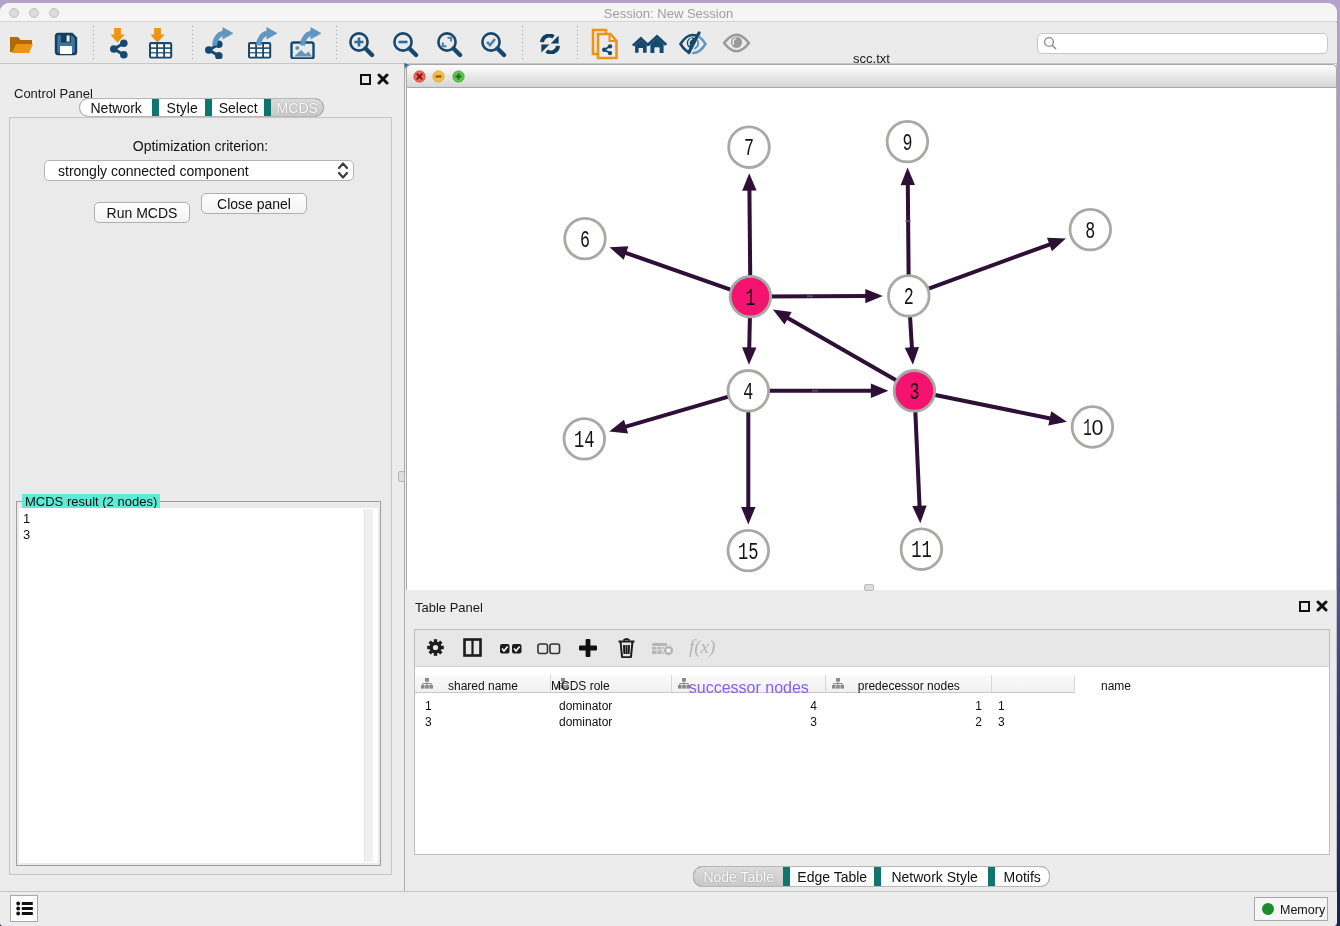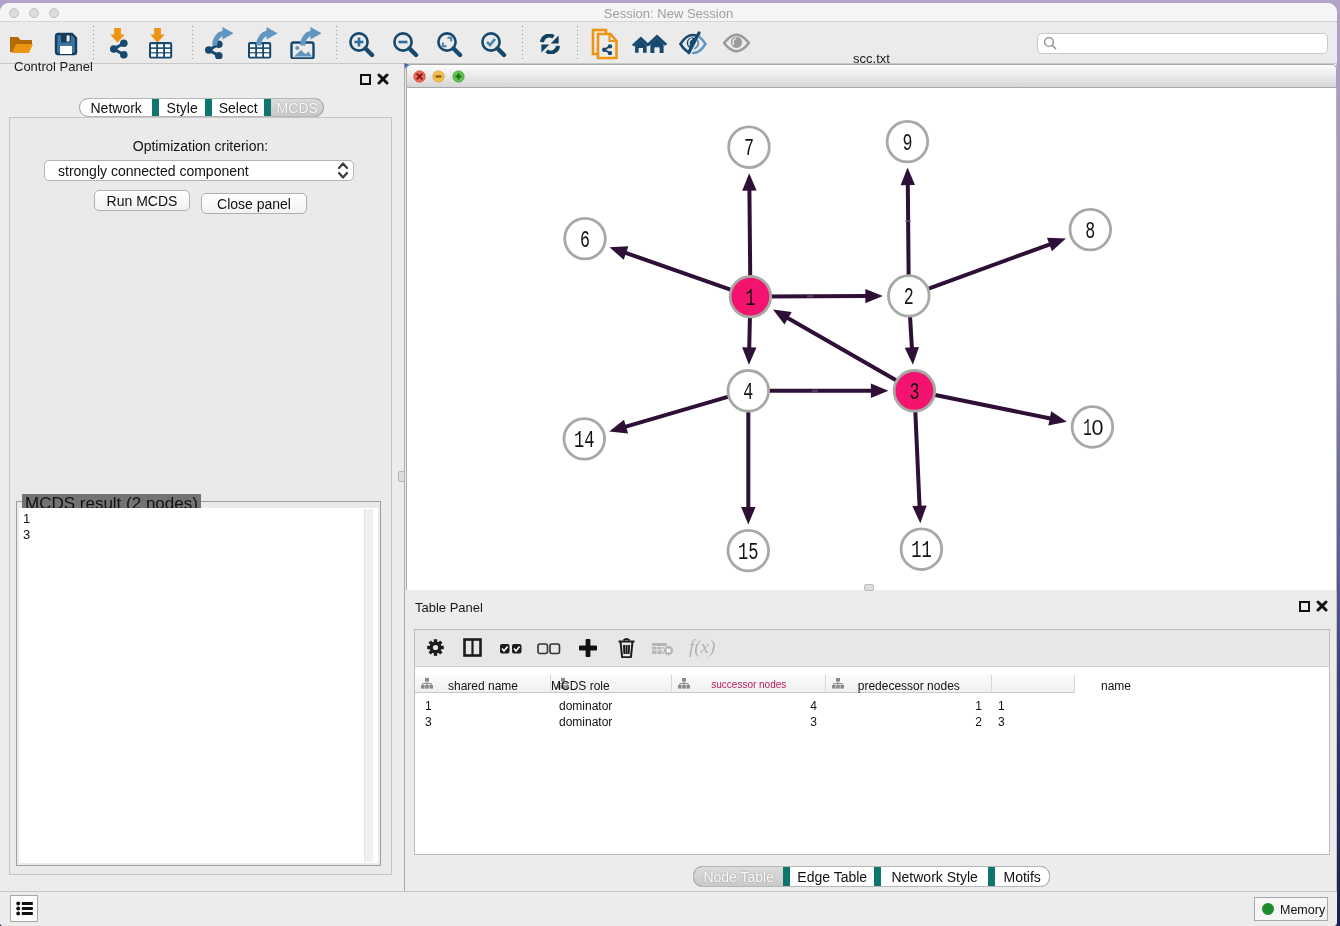--- a/index.html
+++ b/index.html
@@ -201,21 +201,21 @@
 <svg class="icon" style="left:723px;top:33px" width="27" height="20" viewBox="0 0 27 20">
     <path d="M1,10 Q7.5,1.8 13.5,1.8 Q19.5,1.8 26,10 Q19.5,18.2 13.5,18.2 Q7.5,18.2 1,10 Z" fill="none" stroke="#9a9a9a" stroke-width="2.6"></path>
     <circle cx="13.5" cy="9.3" r="5.6" fill="#9a9a9a"></circle>
     <path d="M10.8,12 A4.4,4.4 0 0 1 13.2,5.2" fill="none" stroke="#ececec" stroke-width="1.5"></path>
   </svg>
 <div class="abs" style="left:1037px;top:33px;width:291px;height:21px;background:#fff;border:1px solid #c8c8c8;border-radius:5px"></div>
 <svg class="icon" style="left:1043px;top:36px" width="15" height="15" viewBox="0 0 15 15">
     <circle cx="6" cy="6" r="4.4" fill="none" stroke="#8a8a8a" stroke-width="1.4"></circle>
     <line x1="9.2" y1="9.2" x2="13" y2="13" stroke="#8a8a8a" stroke-width="1.4"></line>
   </svg>
-<div class="hdr" style="left:14px;top:59px">Control Panel</div>
+<div class="hdr" style="left:14px;top:86px">Control Panel</div>
 <div class="abs" style="left:360px;top:74px;width:11px;height:11px;border:2px solid #111"></div>
 <svg class="icon" style="left:377px;top:73px" width="12" height="12" viewBox="0 0 12 12">
     <g stroke="#111" stroke-width="3" stroke-linecap="round">
       <line x1="2" y1="2" x2="10" y2="10"></line>
       <line x1="10" y1="2" x2="2" y2="10"></line>
     </g>
   </svg>
 <div class="tabstrip" style="left:79px;top:98px;width:245px;height:19px">
     <div class="tab" style="width:73px">Network</div>
     <div class="tab" style="width:53px">Style</div>
@@ -225,24 +225,24 @@
 <div class="abs" style="left:9px;top:117px;width:383px;height:758px;background:#eaeaea;border:1px solid #c6c6c6"></div>
 <div class="abs" style="left:9px;top:138px;width:383px;text-align:center;font-size:14px;color:#111">Optimization criterion:</div>
 <div class="abs" style="left:44px;top:160px;width:310px;height:21px;background:#fff;border:1px solid #b3b3b3;border-radius:5px"></div>
 <div class="abs" style="left:58px;top:163px;font-size:14px;color:#111">strongly connected component</div>
 <svg class="icon" style="left:337px;top:162px" width="12" height="17" viewBox="0 0 12 17">
     <g fill="none" stroke="#3c3c3c" stroke-width="2.2" stroke-linecap="round" stroke-linejoin="round">
       <polyline points="2,6 6,1.5 10,6"></polyline>
       <polyline points="2,11 6,15.5 10,11"></polyline>
     </g>
   </svg>
-<div class="btn" style="left:94px;top:190px;width:96px;height:21px">Run MCDS</div>
+<div class="btn" style="left:94px;top:202px;width:96px;height:21px">Run MCDS</div>
 <div class="btn" style="left:201px;top:193px;width:106px;height:21px">Close panel</div>
 <div class="abs" style="left:16px;top:501px;width:365px;height:365px;border:1px solid #9f9f9f"></div>
-<div class="abs" style="left:22px;top:494px;font-size:17px;color:#111;background:#737373;padding:0 3px">MCDS result (2 nodes)</div>
+<div class="abs" style="left:22px;top:494px;font-size:13px;color:#111;background:#5eead4;padding:0 3px">MCDS result (2 nodes)</div>
 <div class="abs" style="left:19px;top:508px;width:359px;height:355px;background:#fff"></div>
 <div class="abs" style="left:364px;top:509px;width:9px;height:353px;background:#f0f0f0;border-left:1px solid #e3e3e3"></div>
 <div class="abs" style="left:23px;top:511px;font-size:13px;line-height:16px;color:#111">1<br>3</div>
 <div class="abs" style="left:404px;top:64px;width:1px;height:827px;background:#ababab"></div>
 <div class="abs" style="left:397.5px;top:471px;width:7px;height:11px;background:#dedede;border:1px solid #b5b5b5;border-radius:2px"></div>
 <div class="abs" style="left:406px;top:64px;width:931px;height:24px;background:linear-gradient(#fdfdfd,#d6d6d6);border:1px solid #a8a8a8;border-radius:5px 5px 0 0"></div>
 <svg class="icon" style="left:404px;top:63px" width="6" height="6" viewBox="0 0 6 6">
     <path d="M0,0 L6,2 2.7,3.3 1.5,6 Z" fill="#3a66a8"></path>
   </svg>
 <svg class="icon" style="left:412.5px;top:69.5px" width="13" height="13" viewBox="-6.5 -6.5 13 13">
@@ -419,21 +419,21 @@
 <div class="abs" style="left:672px;top:675px;width:153.60000000000002px;height:18px;border-right:1px solid #d8d8d8"></div>
 <svg class="icon" style="left:678px;top:678px" width="13" height="12" viewBox="0 0 13 12">
     <g fill="#8a8a8a">
       <rect x="4" y="0" width="4" height="3.6"></rect>
       <rect x="0" y="7" width="3.6" height="3.6"></rect>
       <rect x="4.2" y="7" width="3.6" height="3.6"></rect>
       <rect x="8.4" y="7" width="3.6" height="3.6"></rect>
       <path d="M5.8,3.6 V5.5 M1.8,7 V5.5 H10.2 V7 M6,5.5 V7" stroke="#8a8a8a" stroke-width="1" fill="none"></path>
     </g>
   </svg>
-<div class="abs" style="left:672px;top:679px;width:153.60000000000002px;text-align:center;font-size:10px;color:#be185d">successor nodes</div>
+<div class="abs" style="left:672px;top:679px;width:153.60000000000002px;text-align:center;font-size:16px;color:#8b5cf6">successor nodes</div>
 <div class="abs" style="left:825.6px;top:675px;width:166.39999999999998px;height:18px;border-right:1px solid #d8d8d8"></div>
 <svg class="icon" style="left:831.6px;top:678px" width="13" height="12" viewBox="0 0 13 12">
     <g fill="#8a8a8a">
       <rect x="4" y="0" width="4" height="3.6"></rect>
       <rect x="0" y="7" width="3.6" height="3.6"></rect>
       <rect x="4.2" y="7" width="3.6" height="3.6"></rect>
       <rect x="8.4" y="7" width="3.6" height="3.6"></rect>
       <path d="M5.8,3.6 V5.5 M1.8,7 V5.5 H10.2 V7 M6,5.5 V7" stroke="#8a8a8a" stroke-width="1" fill="none"></path>
     </g>
   </svg>

